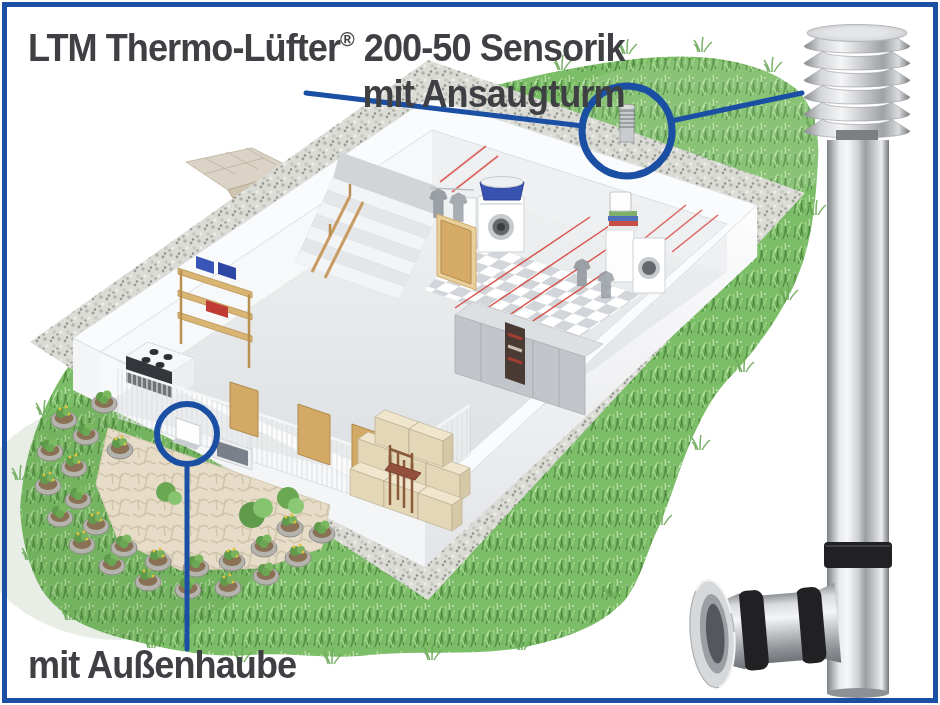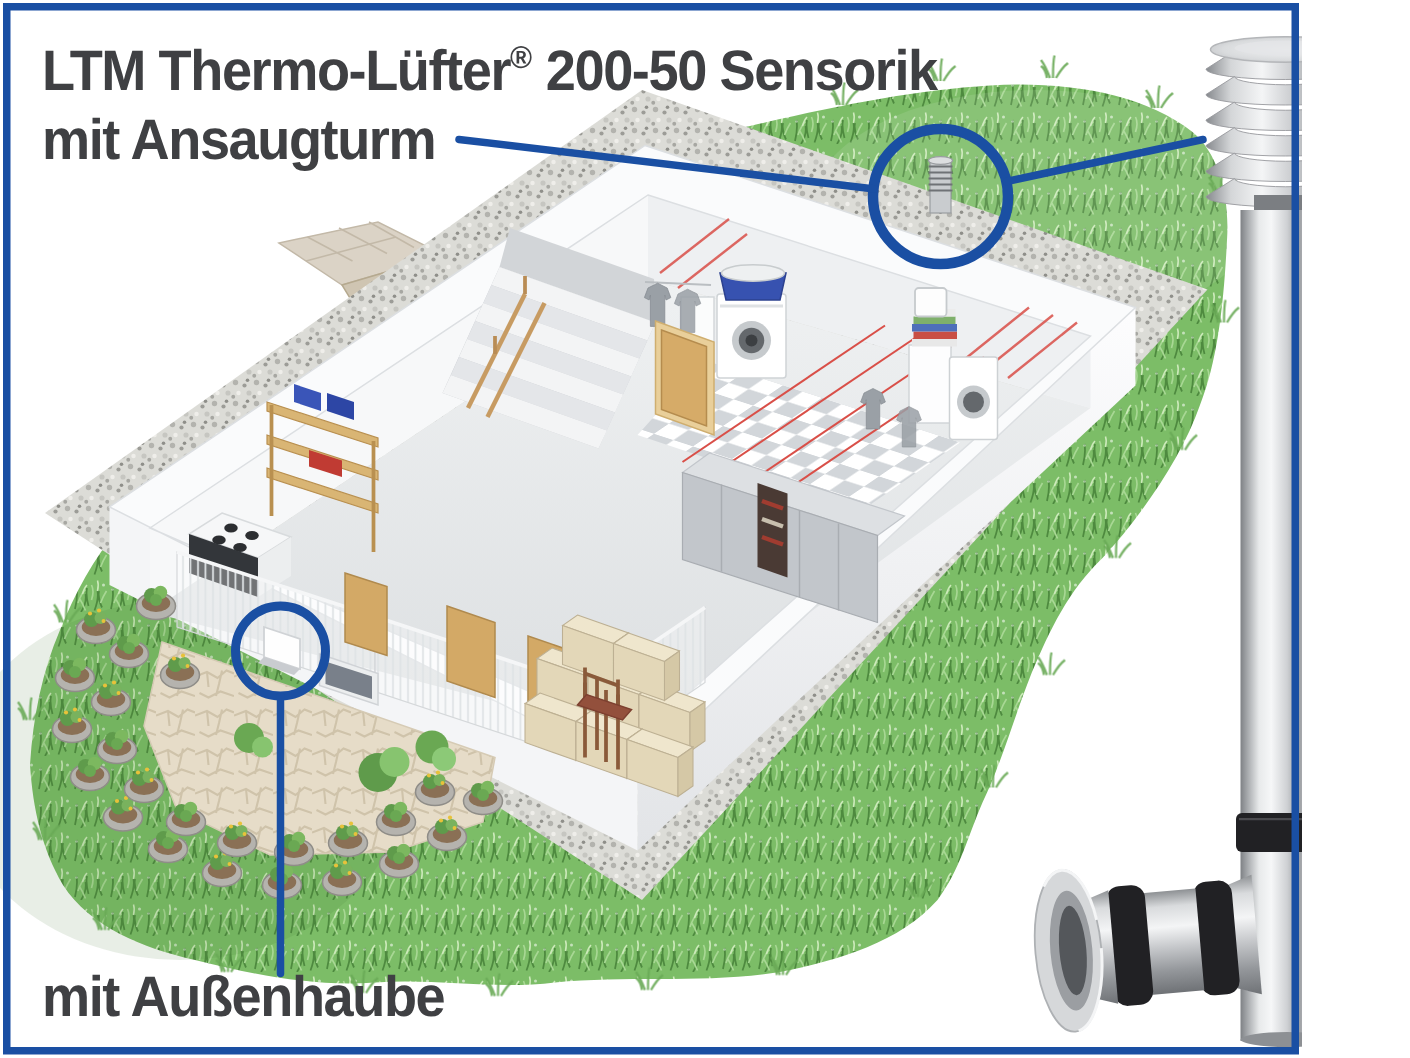--- a/index.html
+++ b/index.html
@@ -1,21 +1,21 @@
 <!DOCTYPE html>
 <html style="--frame-blue: #1a4fa3; --annotation-blue: #1a4fa3; --heading-gray: #3f4043; --grass-green: #7cbd67; --clothesline-red: #d94f48; --seal-black: #212124;"><head>
 <meta charset="utf-8">
 <style>
   :root{
     --frame-blue:#1a4fa3; --annotation-blue:#1a4fa3; --heading-gray:#3f4043;
     --grass-green:#7cbd67; --clothesline-red:#d94f48; --seal-black:#212124;
   }
   html,body{margin:0;padding:0;background:#fff;}
-  .stage{position:relative;width:868px;height:705px;background:#ffffff;overflow:hidden;
-         font-family:"Liberation Sans",sans-serif;}
+  .stage{position:relative;width:940px;height:705px;background:#ffffff;overflow:hidden;
+         font-family:"Liberation Sans",sans-serif;text-align:right;}
   .frame{position:absolute;inset:2px;border:5px solid var(--frame-blue);pointer-events:none;z-index:30;}
   svg.scene{position:absolute;left:0;top:0;width:940px;height:705px;z-index:5;}
   .title-block{position:absolute;left:28px;top:16px;z-index:20;color:var(--heading-gray);
     font-weight:bold;font-size:38px;line-height:46px;letter-spacing:-1px;
     transform:scaleX(.95);transform-origin:left top;white-space:nowrap;}
   .title-block .reg{font-size:21px;vertical-align:15px;letter-spacing:0;}
   .bottom-caption{position:absolute;left:28px;top:644px;z-index:20;color:var(--heading-gray);
     font-weight:bold;font-size:38px;letter-spacing:-1px;transform:scaleX(.95);
     transform-origin:left top;white-space:nowrap;}
 </style>

